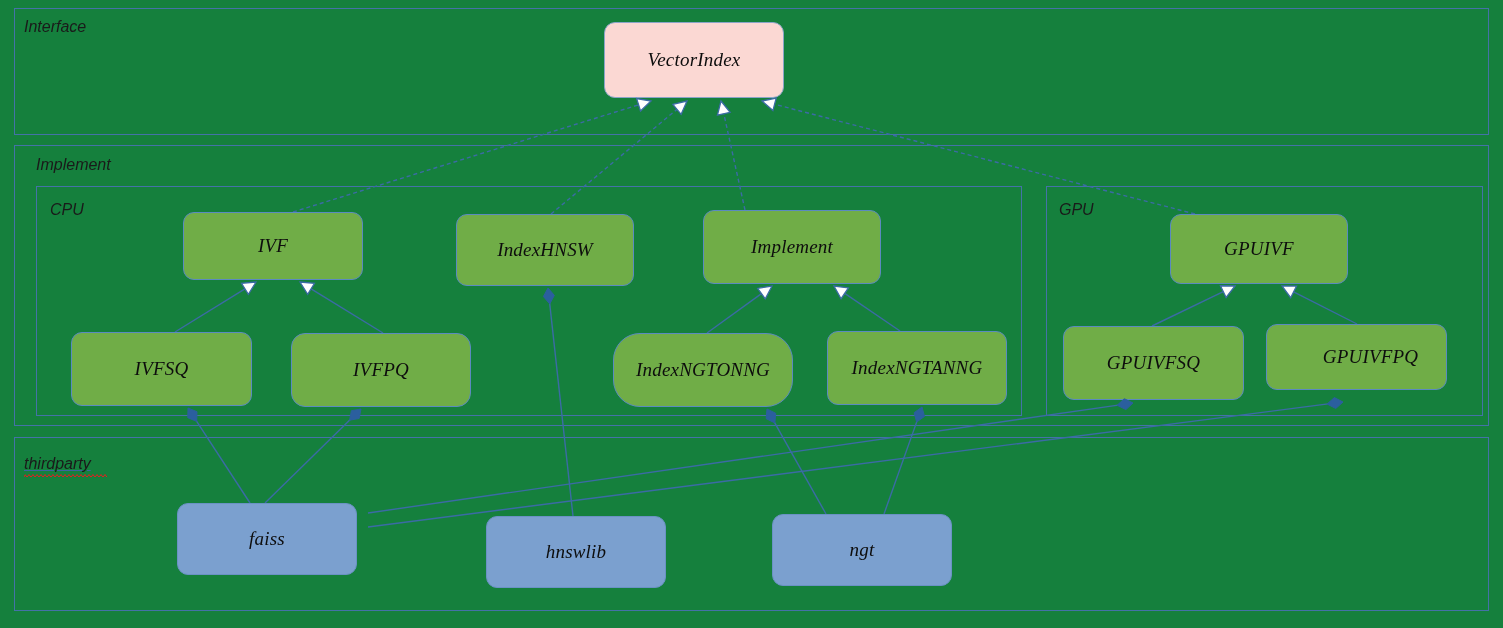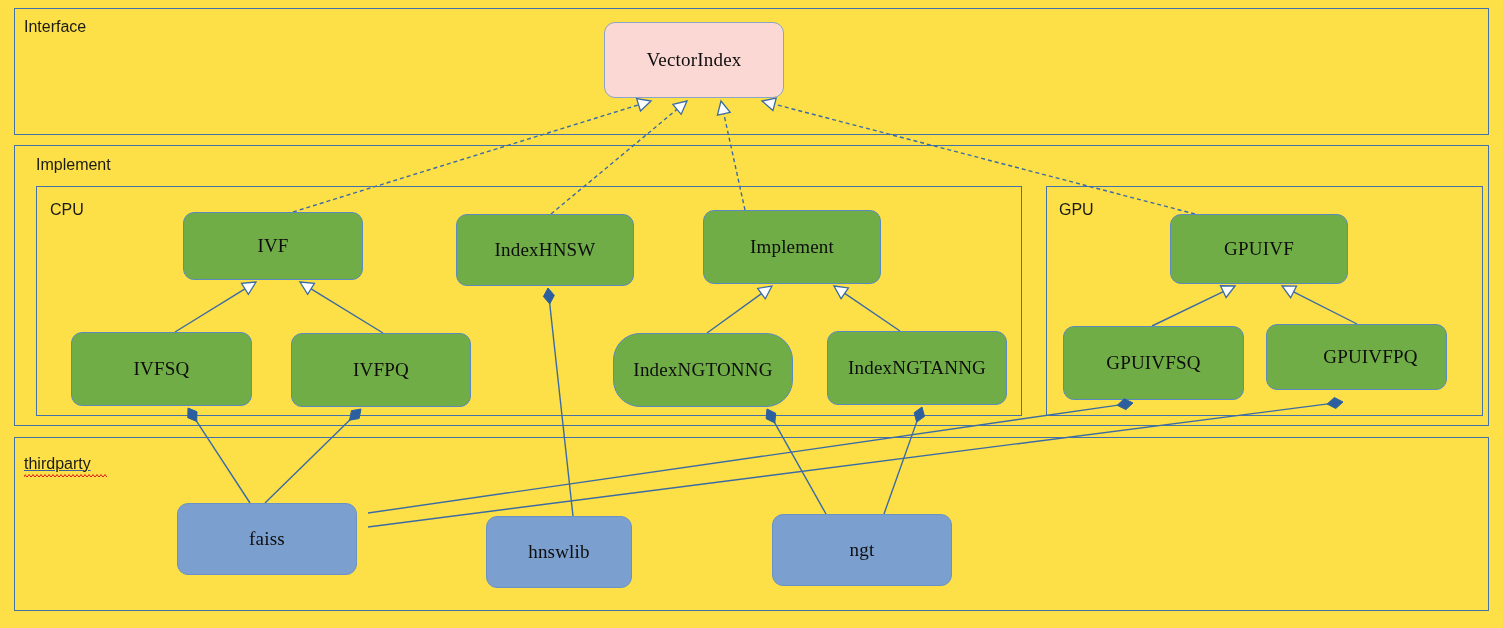--- a/index.html
+++ b/index.html
@@ -4,23 +4,24 @@
 <style>
   html, body {
     margin: 0;
     padding: 0;
     background: #ffffff;
   }
   #canvas {
     position: relative;
     width: 1503px;
     height: 628px;
-    background: #fde047;
+    background: #15803d;
     overflow: hidden;
     font-family: "Liberation Sans", sans-serif;
+    font-style: italic;
   }
   
   .group {
     position: absolute;
     border: 1px solid #4472a8;
     background: transparent;
     box-sizing: border-box;
   }
   .group-label {
     position: absolute;
@@ -137,27 +138,27 @@
           <path d="M0 4 Q1 0 2 3 Q3 5 4 3 Q5 0 6 3 Q7 5 8 3 Q9 0 10 3 Q11 5 12 3 Q13 0 14 3 Q15 5 16 3 Q17 0 18 3 Q19 5 20 3 Q21 0 22 3 Q23 5 24 3 Q25 0 26 3 Q27 5 28 3 Q29 0 30 3 Q31 5 32 3 Q33 0 34 3 Q35 5 36 3 Q37 0 38 3 Q39 5 40 3 Q41 0 42 3 Q43 5 44 3 Q45 0 46 3 Q47 5 48 3 Q49 0 50 3 Q51 5 52 3 Q53 0 54 3 Q55 5 56 3 Q57 0 58 3 Q59 5 60 3 Q61 0 62 3 Q63 5 64 3 Q65 0 66 3 Q67 5 68 3 Q69 0 70 3 Q71 5 72 3 Q73 0 74 3 Q75 5 76 3 Q77 0 78 3 Q79 5 80 3 Q81 0 82 3 Q83 5 84 3 " fill="none" stroke="#e02020" stroke-width="1"></path>
         </svg></div>
     </div>
   <div id="nodes-layer">
       <div class="node iface" style="left: 604px; top: 22px; width: 180px; height: 76px;">VectorIndex</div>
       <div class="node impl" style="left: 183px; top: 212px; width: 180px; height: 68px;">IVF</div>
       <div class="node impl" style="left: 456px; top: 214px; width: 178px; height: 72px;">IndexHNSW</div>
       <div class="node impl" style="left: 703px; top: 210px; width: 178px; height: 74px;">Implement</div>
       <div class="node impl" style="left: 1170px; top: 214px; width: 178px; height: 70px;">GPUIVF</div>
       <div class="node impl" style="left: 71px; top: 332px; width: 181px; height: 74px;">IVFSQ</div>
-      <div class="node impl" style="left: 291px; top: 333px; width: 180px; height: 74px;">IVFPQ</div>
+      <div class="node impl" style="left: 291px; top: 333px; width: 180px; height: 74px; border-radius: 14px;">IVFPQ</div>
       <div class="node impl" style="left: 613px; top: 333px; width: 180px; height: 74px; border-radius: 27px;">IndexNGTONNG</div>
       <div class="node impl" style="left: 827px; top: 331px; width: 180px; height: 74px;">IndexNGTANNG</div>
       <div class="node impl" style="left: 1063px; top: 326px; width: 181px; height: 74px;">GPUIVFSQ</div>
       <div class="node impl" style="left: 1266px; top: 324px; width: 181px; height: 66px; padding-left: 28px;">GPUIVFPQ</div>
       <div class="node third" style="left: 177px; top: 503px; width: 180px; height: 72px;">faiss</div>
-      <div class="node third" style="left: 486px; top: 516px; width: 146px; height: 72px;">hnswlib</div>
+      <div class="node third" style="left: 486px; top: 516px; width: 180px; height: 72px;">hnswlib</div>
       <div class="node third" style="left: 772px; top: 514px; width: 180px; height: 72px;">ngt</div>
     </div>
   <svg id="edges-top" viewBox="0 0 1503 628" xmlns="http://www.w3.org/2000/svg">
       <g>
         <polygon points="651,101 640.5081094028451,111.0583413989253 636.6581925225669,98.64149236163131" fill="#ffffff" stroke="#3b6ba5" stroke-width="1.3"></polygon>
       </g>
       <g>
         <polygon points="687,101 681.1550437543542,114.30738465989792 672.8471185246942,104.30846579942214" fill="#ffffff" stroke="#3b6ba5" stroke-width="1.3"></polygon>
       </g>
       <g>

